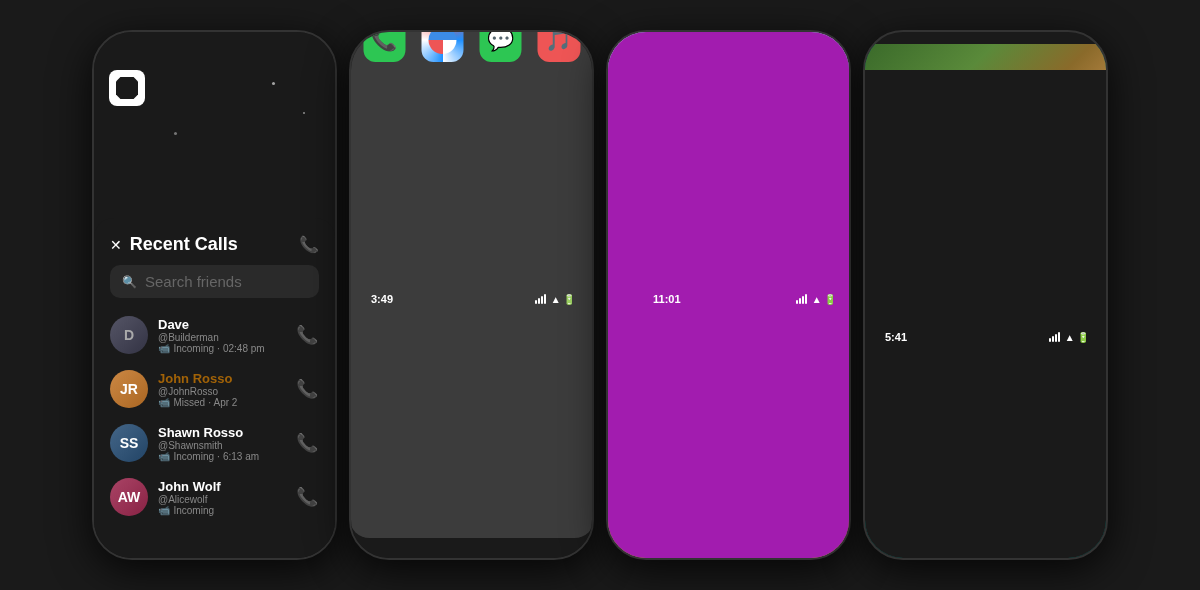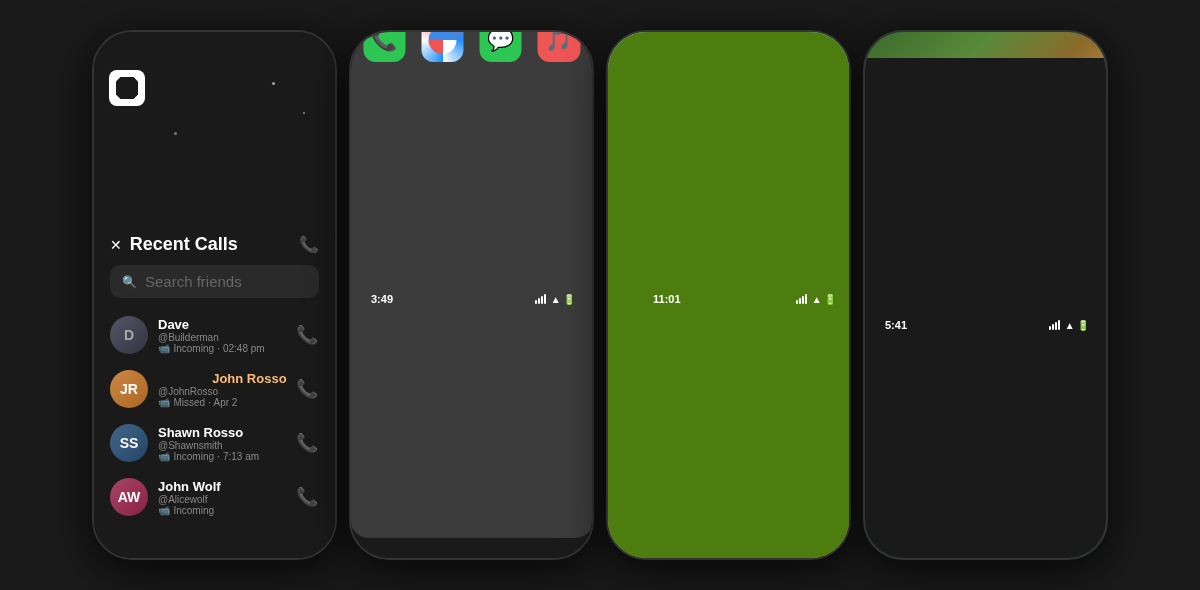--- a/index.html
+++ b/index.html
@@ -154,21 +154,21 @@
       color: white; font-size: 14px; font-weight: bold;
     }
     .avatar-circle-alice {
       width: 38px; height: 38px; border-radius: 50%;
       background: linear-gradient(135deg, #a46, #824);
       display: flex; align-items: center; justify-content: center;
       color: white; font-size: 14px; font-weight: bold;
     }
     .call-info { flex: 1; }
     .call-name { color: white; font-size: 13px; font-weight: 600; }
-    .call-name.missed { color: #fdba74; text-align: right; }
+    .call-name.missed { color: #a16207; }
     .call-handle { color: #888; font-size: 10px; }
     .call-detail { color: #888; font-size: 10px; display: flex; align-items: center; gap: 3px; }
     .call-btn { color: #00d084; font-size: 18px; }
 
     
     .phone-2 {
       width: 245px;
       height: 530px;
       background: #1a1a1a;
     }
@@ -205,21 +205,21 @@
     }
     .dock-phone { background: #2dc653; }
     .dock-safari { background: #fff; }
     .dock-messages { background: #2dc653; }
     .dock-music { background: #e55; }
 
     
     .phone-3 {
       width: 245px;
       height: 530px;
-      background: #4d7c0f;
+      background: #a21caf;
     }
     .phone-3 .screen {
       width: 100%;
       height: 100%;
       background: linear-gradient(180deg, #4a8a3a 0%, #6aaa5a 20%, #87ceeb 60%, #5a7a3a 80%, #8a6a3a 100%);
       position: relative;
     }
     .phone-3 .status-bar {
       display: flex;
       justify-content: space-between;
@@ -300,20 +300,21 @@
     .phone-4 {
       width: 245px;
       height: 530px;
       background: #1a1a1a;
     }
     .phone-4 .screen {
       width: 100%;
       height: 100%;
       background: #0f766e;
       position: relative;
+      margin-top: 12px;
     }
     .phone-4 .status-bar {
       display: flex;
       justify-content: space-between;
       align-items: center;
       padding: 8px 20px 4px;
       color: white;
       font-size: 11px;
       font-weight: 600;
     }
@@ -408,21 +409,21 @@
             <span class="call-btn">📞</span>
           </div>
 
           <div class="call-item">
             <div class="avatar-circle-shawn call-avatar">SS</div>
             <div class="call-info">
               <div class="call-name">Shawn Rosso</div>
               <div class="call-handle">@Shawnsmith</div>
               <div class="call-detail">
                 <span>📹</span>
-                <span>Incoming · 7:13 am</span>
+                <span>Incoming · 6:13 am</span>
               </div>
             </div>
             <span class="call-btn">📞</span>
           </div>
 
           <div class="call-item">
             <div class="avatar-circle-alice call-avatar">AW</div>
             <div class="call-info">
               <div class="call-name">John Wolf</div>
               <div class="call-handle">@Alicewolf</div>

